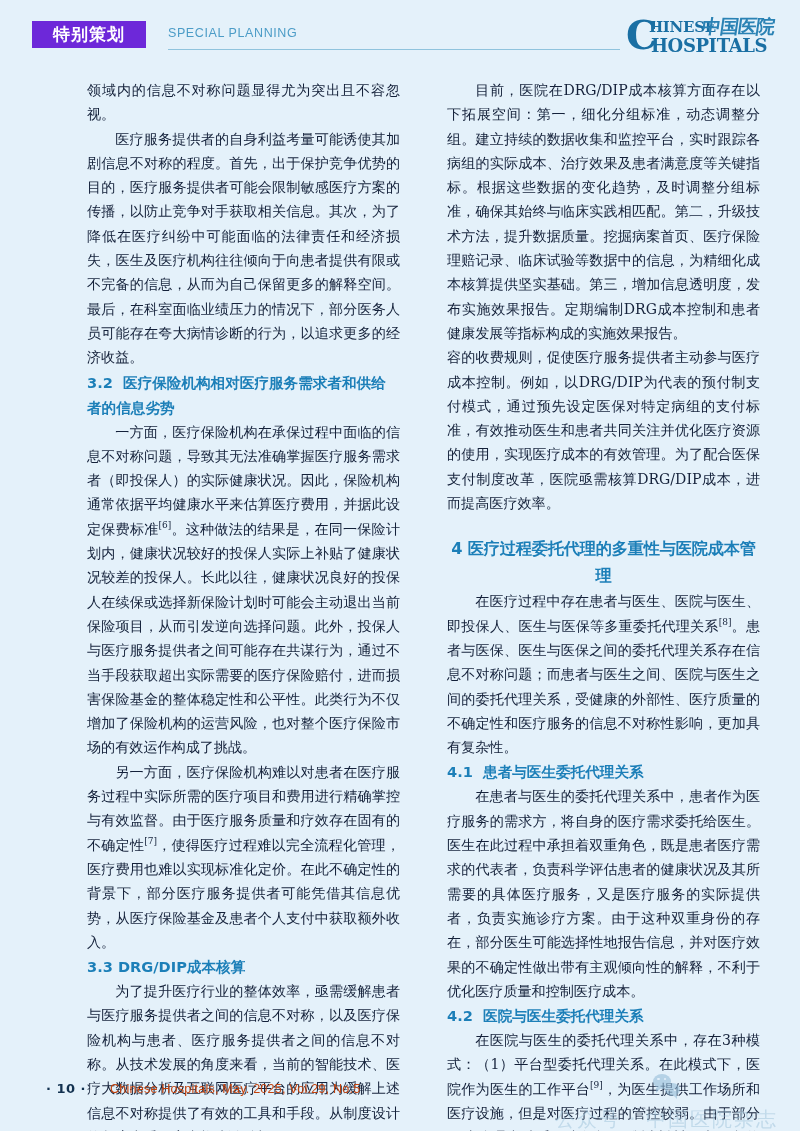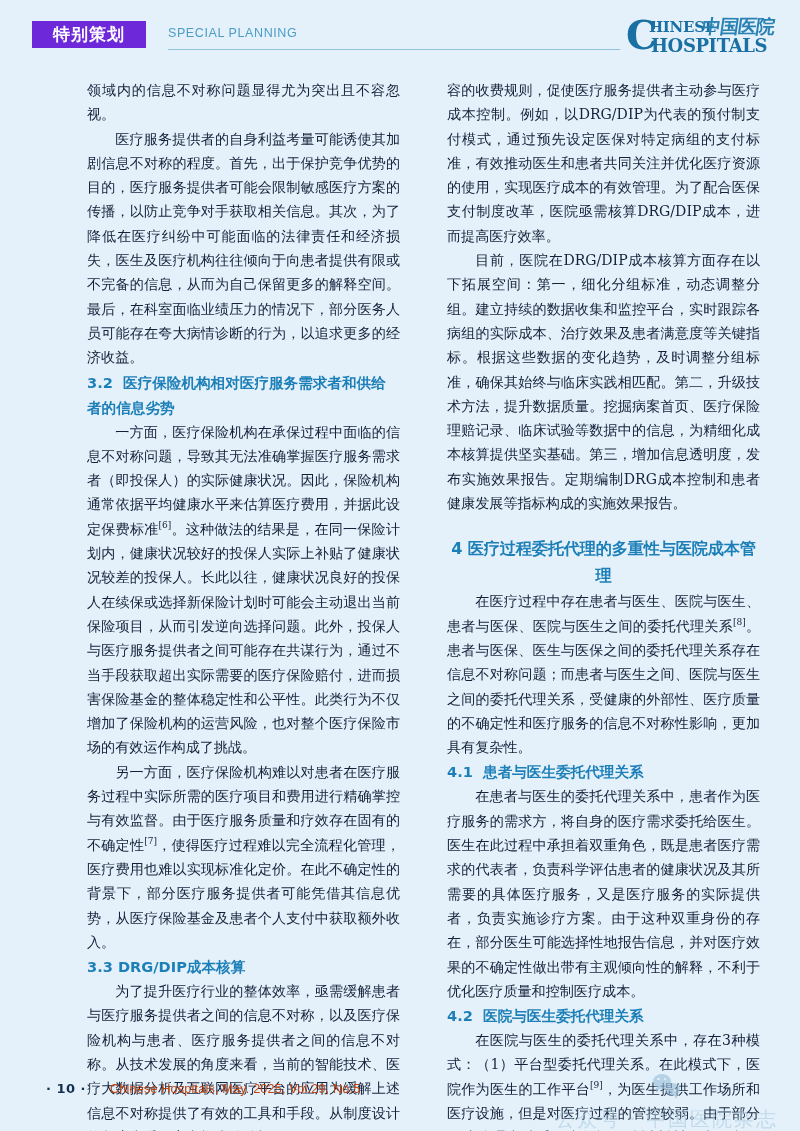--- a/index.html
+++ b/index.html
@@ -314,32 +314,32 @@
 
       <h3 class="sec-head">
         <span class="sec-num">3.3</span>&nbsp;<span>DRG/DIP成本核算</span>
       </h3>
 
       <p class="body-text indent">为了提升医疗行业的整体效率，亟需缓解患者与医疗服务提供者之间的信息不对称，以及医疗保险机构与患者、医疗服务提供者之间的信息不对称。从技术发展的角度来看，当前的智能技术、医疗大数据分析及互联网医疗平台的应用为缓解上述信息不对称提供了有效的工具和手段。从制度设计的角度来看，应当构建激励相</p>
     </div>
 
     <div class="col col-right">
 
+      <p class="body-text indent">目前，医院在DRG/DIP成本核算方面存在以下拓展空间：第一，细化分组标准，动态调整分组。建立持续的数据收集和监控平台，实时跟踪各病组的实际成本、治疗效果及患者满意度等关键指标。根据这些数据的变化趋势，及时调整分组标准，确保其始终与临床实践相匹配。第二，升级技术方法，提升数据质量。挖掘病案首页、医疗保险理赔记录、临床试验等数据中的信息，为精细化成本核算提供坚实基础。第三，增加信息透明度，发布实施效果报告。定期编制DRG成本控制和患者健康发展等指标构成的实施效果报告。</p>
+
       <p class="body-text noindent">容的收费规则，促使医疗服务提供者主动参与医疗成本控制。例如，以DRG/DIP为代表的预付制支付模式，通过预先设定医保对特定病组的支付标准，有效推动医生和患者共同关注并优化医疗资源的使用，实现医疗成本的有效管理。为了配合医保支付制度改革，医院亟需核算DRG/DIP成本，进而提高医疗效率。</p>
-
-      <p class="body-text indent">目前，医院在DRG/DIP成本核算方面存在以下拓展空间：第一，细化分组标准，动态调整分组。建立持续的数据收集和监控平台，实时跟踪各病组的实际成本、治疗效果及患者满意度等关键指标。根据这些数据的变化趋势，及时调整分组标准，确保其始终与临床实践相匹配。第二，升级技术方法，提升数据质量。挖掘病案首页、医疗保险理赔记录、临床试验等数据中的信息，为精细化成本核算提供坚实基础。第三，增加信息透明度，发布实施效果报告。定期编制DRG成本控制和患者健康发展等指标构成的实施效果报告。</p>
 
       <div class="gap-block"></div>
 
       <h2 class="sec-head-major">
         <span class="sec-num">4</span>&nbsp;<span>医疗过程委托代理的多重性与医院成本管理</span>
       </h2>
 
       <p class="body-text indent">
-        <span>在医疗过程中存在患者与医生、医院与医生、患者与医保、医院与医生之间的委托代理关系</span><sup class="ref">[8]</sup><span>。患者与医保、医生与医保之间的委托代理关系存在信息不对称问题；而患者与医生之间、医院与医生之间的委托代理关系，受健康的外部性、医疗质量的不确定性和医疗服务的信息不对称性影响，更加具有复杂性。</span>
+        <span>在医疗过程中存在患者与医生、医院与医生、即投保人、医生与医保等多重委托代理关系</span><sup class="ref">[8]</sup><span>。患者与医保、医生与医保之间的委托代理关系存在信息不对称问题；而患者与医生之间、医院与医生之间的委托代理关系，受健康的外部性、医疗质量的不确定性和医疗服务的信息不对称性影响，更加具有复杂性。</span>
       </p>
 
       <h3 class="sec-head">
         <span class="sec-num">4.1</span>&nbsp;&nbsp;<span>患者与医生委托代理关系</span>
       </h3>
 
       <p class="body-text indent">在患者与医生的委托代理关系中，患者作为医疗服务的需求方，将自身的医疗需求委托给医生。医生在此过程中承担着双重角色，既是患者医疗需求的代表者，负责科学评估患者的健康状况及其所需要的具体医疗服务，又是医疗服务的实际提供者，负责实施诊疗方案。由于这种双重身份的存在，部分医生可能选择性地报告信息，并对医疗效果的不确定性做出带有主观倾向性的解释，不利于优化医疗质量和控制医疗成本。</p>
 
       <h3 class="sec-head">
         <span class="sec-num">4.2</span>&nbsp;&nbsp;<span>医院与医生委托代理关系</span>

